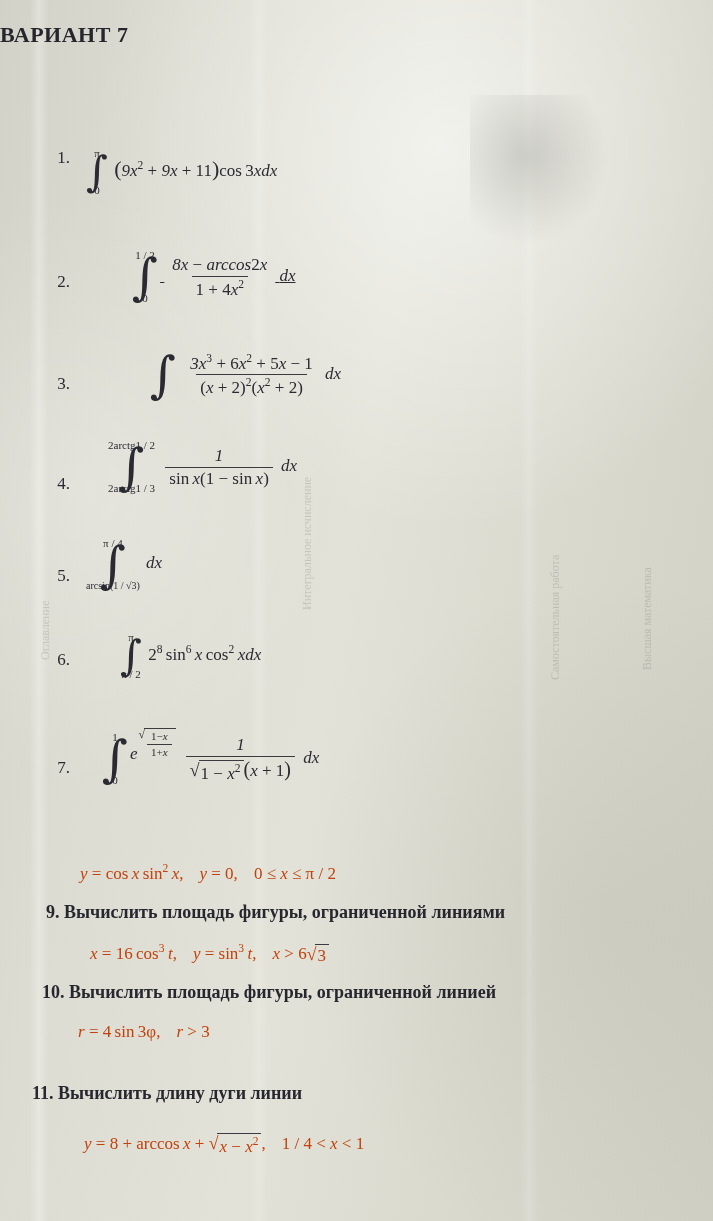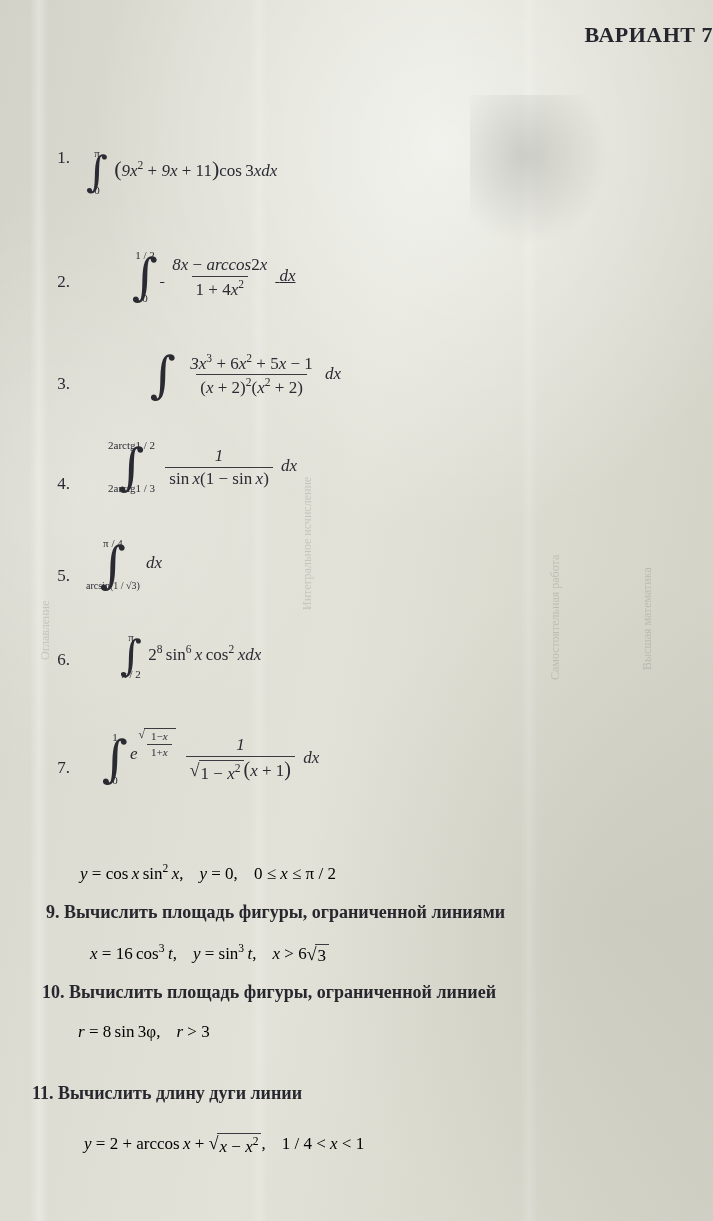--- a/index.html
+++ b/index.html
@@ -50,21 +50,21 @@
     position: relative;
     width: 713px;
     height: 1221px;
   }
 
   .doc-title {
     position: absolute;
     top: 22px;
     left: 0;
     width: 713px;
-    text-align: right;
+    text-align: left;
     font-size: 22px;
     font-weight: bold;
     letter-spacing: 0.5px;
     color: #26262e;
   }
 
   
   .ghost {
     position: absolute;
     color: rgba(120,125,120,0.28);
@@ -159,21 +159,21 @@
   .textline {
     position: absolute;
     font-size: 18px;
     font-weight: bold;
     color: #27272f;
     font-family: "Liberation Serif", serif;
   }
   .formline {
     position: absolute;
     font-size: 17px;
-    color: #000000;
+    color: #c2410c;
   }
   .sp { display: inline-block; width: 16px; }
 </style>
 </head>
 <body>
 
 <div class="page"></div>
 <div class="vstripe s1"></div>
 <div class="vstripe s2"></div>
 <div class="vstripe s3"></div>
@@ -314,27 +314,27 @@
         <span class="radical">√</span>
         <span class="rad-body"><span class="up">3</span></span>
       </span>
   </div>
 
   <div class="textline" style="left:42px; top:982px;">
     <span>10.</span>
     <span>Вычислить площадь фигуры, ограниченной линией</span>
   </div>
   <div class="formline math" style="left:78px; top:1022px;">
-    <span class="ital">r</span><span class="up"> = 8 sin 3φ,</span><span class="sp"></span><span class="ital">r</span><span class="up"> &gt; 3</span>
+    <span class="ital">r</span><span class="up"> = 4 sin 3φ,</span><span class="sp"></span><span class="ital">r</span><span class="up"> &gt; 3</span>
   </div>
 
   <div class="textline" style="left:32px; top:1083px;">
     <span>11.</span>
     <span>Вычислить длину дуги линии</span>
   </div>
   <div class="formline math" style="left:84px; top:1133px;">
-    <span class="ital">y</span><span class="up"> = 2 + arccos </span><span class="ital">x</span><span class="up"> + </span><span class="sqrt">
+    <span class="ital">y</span><span class="up"> = 8 + arccos </span><span class="ital">x</span><span class="up"> + </span><span class="sqrt">
         <span class="radical">√</span>
         <span class="rad-body"><span class="ital">x</span><span class="up"> − </span><span class="ital">x</span><sup>2</sup></span>
       </span><span class="up">,</span><span class="sp"></span><span class="up">1 / 4 &lt; </span><span class="ital">x</span><span class="up"> &lt; 1</span>
   </div>
 
 </div>
 
 </body></html>

